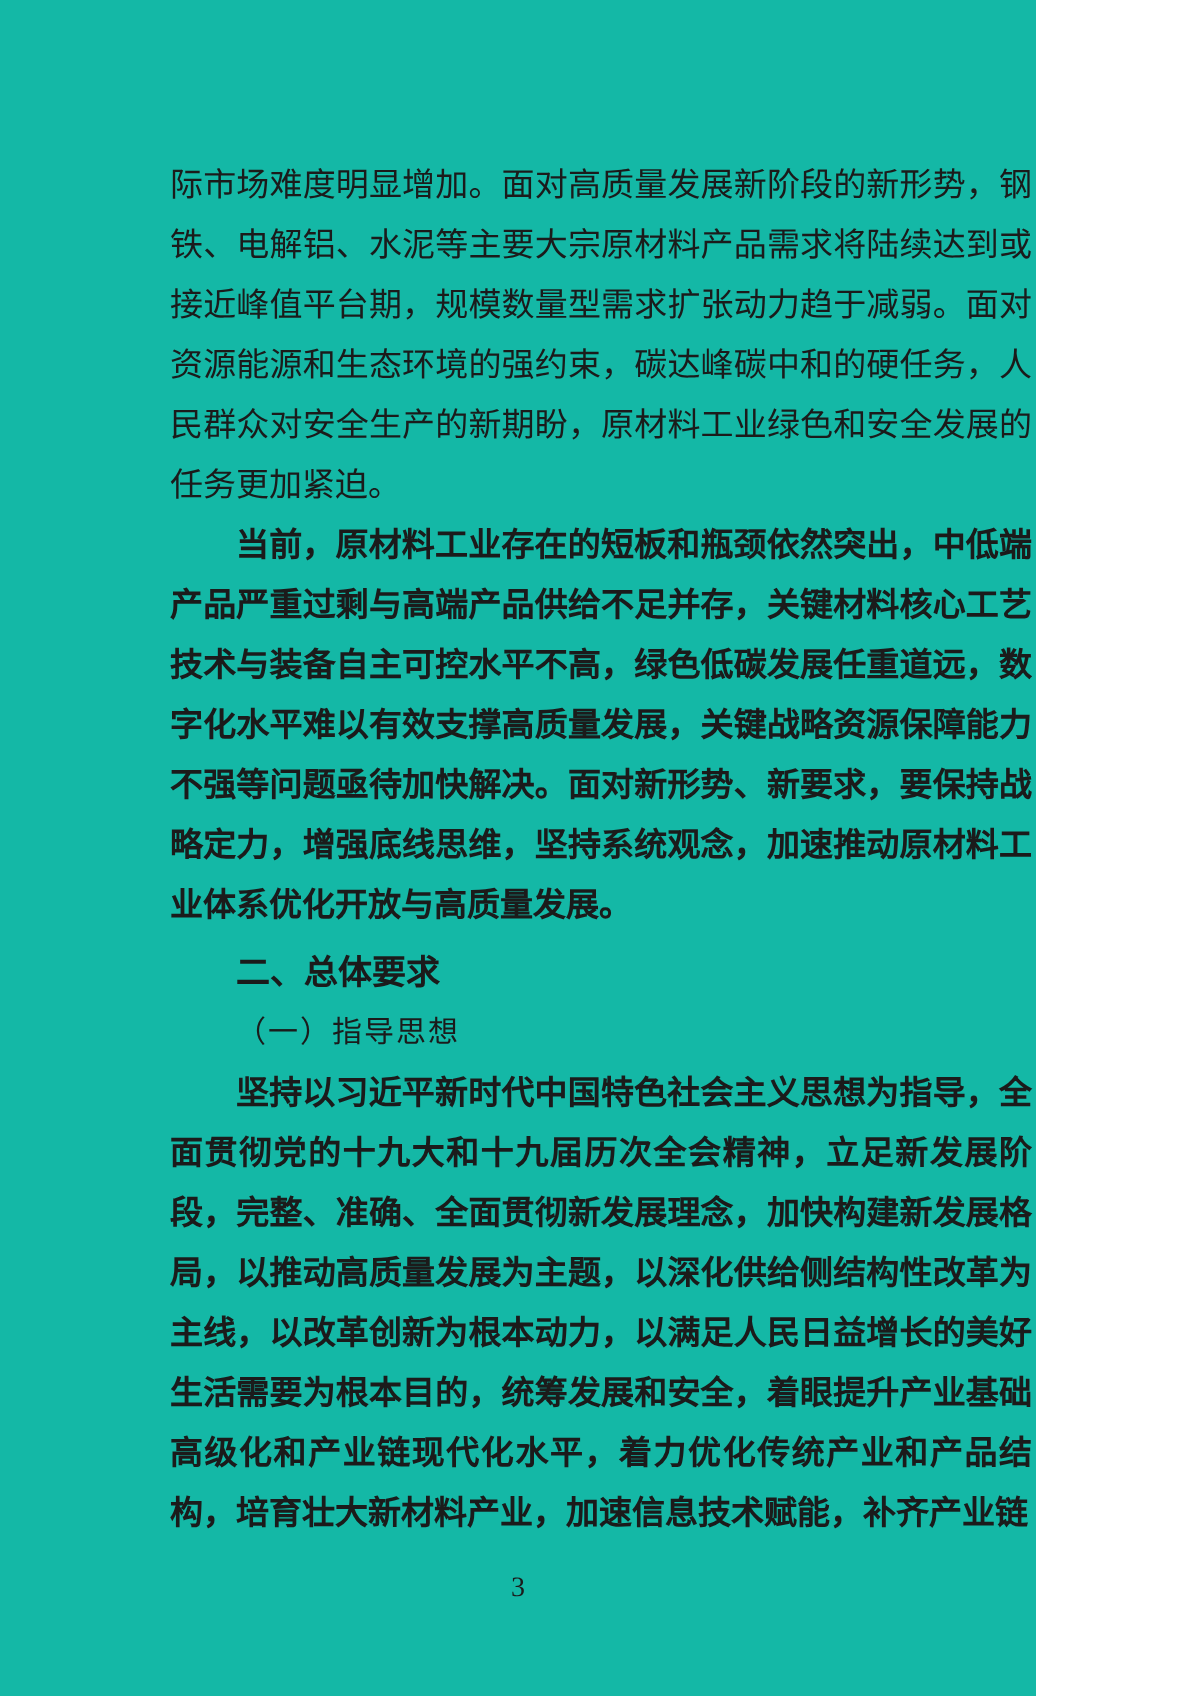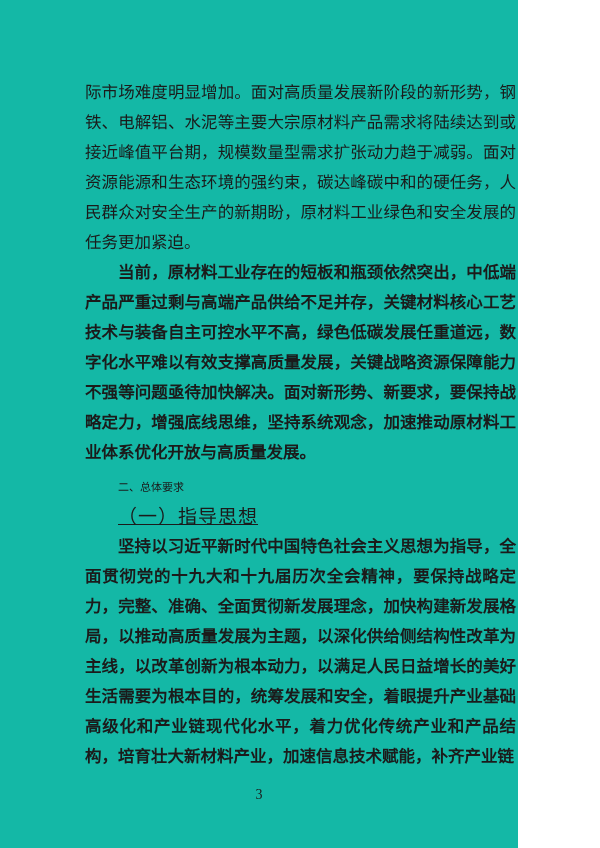--- a/index.html
+++ b/index.html
@@ -31,33 +31,32 @@
     font-weight: normal;
     word-break: break-all;
   }
   .indent {
     text-indent: 33px;
     font-weight: bold;
   }
   .h1 {
     margin: 4px 0 0 0;
     font-family: "Liberation Sans", "DejaVu Sans", sans-serif;
-    font-weight: normal;
-    font-size: 11px;
+    font-weight: bold;
+    font-size: 17px;
     line-height: 30px;
     text-indent: 33px;
   }
   .h2 {
     margin: 0;
     font-weight: normal;
-    font-size: 19px;
+    font-size: 15px;
     line-height: 30px;
     text-indent: 33px;
     letter-spacing: 1px;
-    text-decoration: underline;
   }
   .pagenum {
     position: absolute;
     top: 786px;
     left: 0;
     width: 100%;
     text-align: center;
     font-size: 14px;
     line-height: 18px;
     color: #1b1b1b;
@@ -65,16 +64,16 @@
 </style>
 </head>
 <body>
 
 <div class="page">
   <div class="content">
     <p class="para">际市场难度明显增加。面对高质量发展新阶段的新形势，钢铁、电解铝、水泥等主要大宗原材料产品需求将陆续达到或接近峰值平台期，规模数量型需求扩张动力趋于减弱。面对资源能源和生态环境的强约束，碳达峰碳中和的硬任务，人民群众对安全生产的新期盼，原材料工业绿色和安全发展的任务更加紧迫。</p>
     <p class="para indent">当前，原材料工业存在的短板和瓶颈依然突出，中低端产品严重过剩与高端产品供给不足并存，关键材料核心工艺技术与装备自主可控水平不高，绿色低碳发展任重道远，数字化水平难以有效支撑高质量发展，关键战略资源保障能力不强等问题亟待加快解决。面对新形势、新要求，要保持战略定力，增强底线思维，坚持系统观念，加速推动原材料工业体系优化开放与高质量发展。</p>
     <h2 class="h1">二、总体要求</h2>
     <h3 class="h2">（一）指导思想</h3>
-    <p class="para indent">坚持以习近平新时代中国特色社会主义思想为指导，全面贯彻党的十九大和十九届历次全会精神，要保持战略定力，完整、准确、全面贯彻新发展理念，加快构建新发展格局，以推动高质量发展为主题，以深化供给侧结构性改革为主线，以改革创新为根本动力，以满足人民日益增长的美好生活需要为根本目的，统筹发展和安全，着眼提升产业基础高级化和产业链现代化水平，着力优化传统产业和产品结构，培育壮大新材料产业，加速信息技术赋能，补齐产业链</p>
+    <p class="para indent">坚持以习近平新时代中国特色社会主义思想为指导，全面贯彻党的十九大和十九届历次全会精神，立足新发展阶段，完整、准确、全面贯彻新发展理念，加快构建新发展格局，以推动高质量发展为主题，以深化供给侧结构性改革为主线，以改革创新为根本动力，以满足人民日益增长的美好生活需要为根本目的，统筹发展和安全，着眼提升产业基础高级化和产业链现代化水平，着力优化传统产业和产品结构，培育壮大新材料产业，加速信息技术赋能，补齐产业链</p>
   </div>
   <div class="pagenum">3</div>
 </div>
 
 </body></html>

